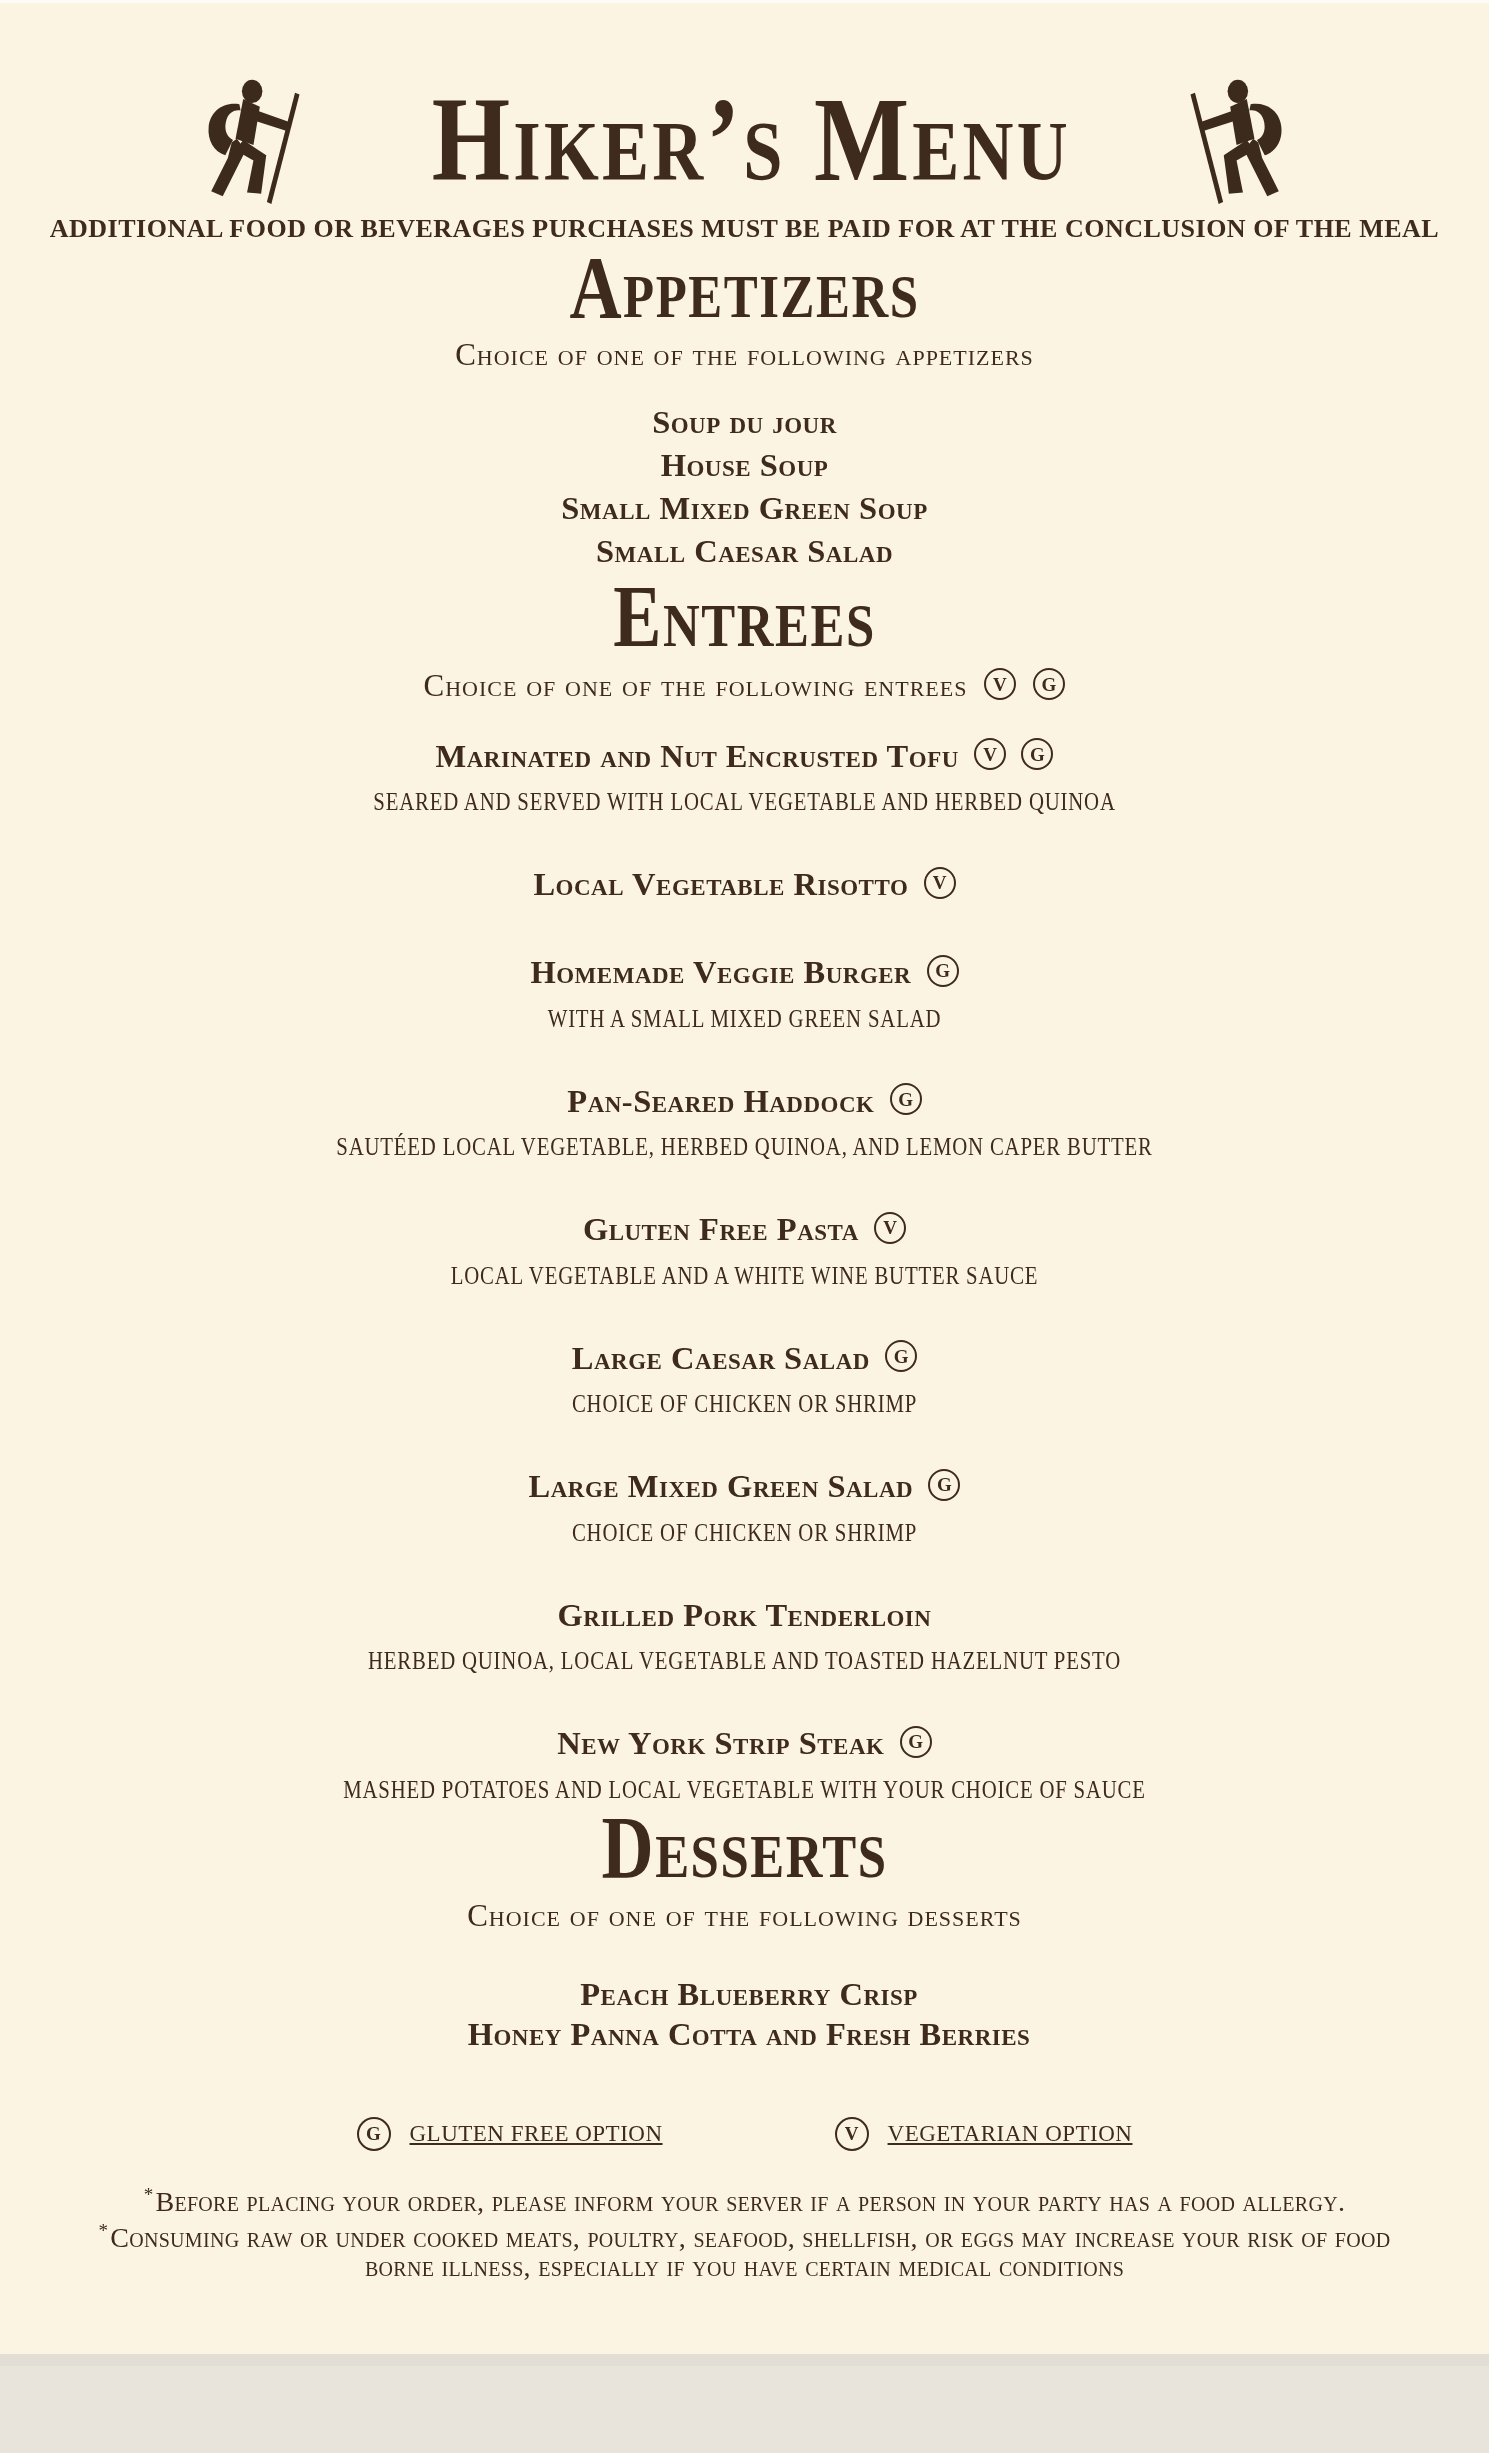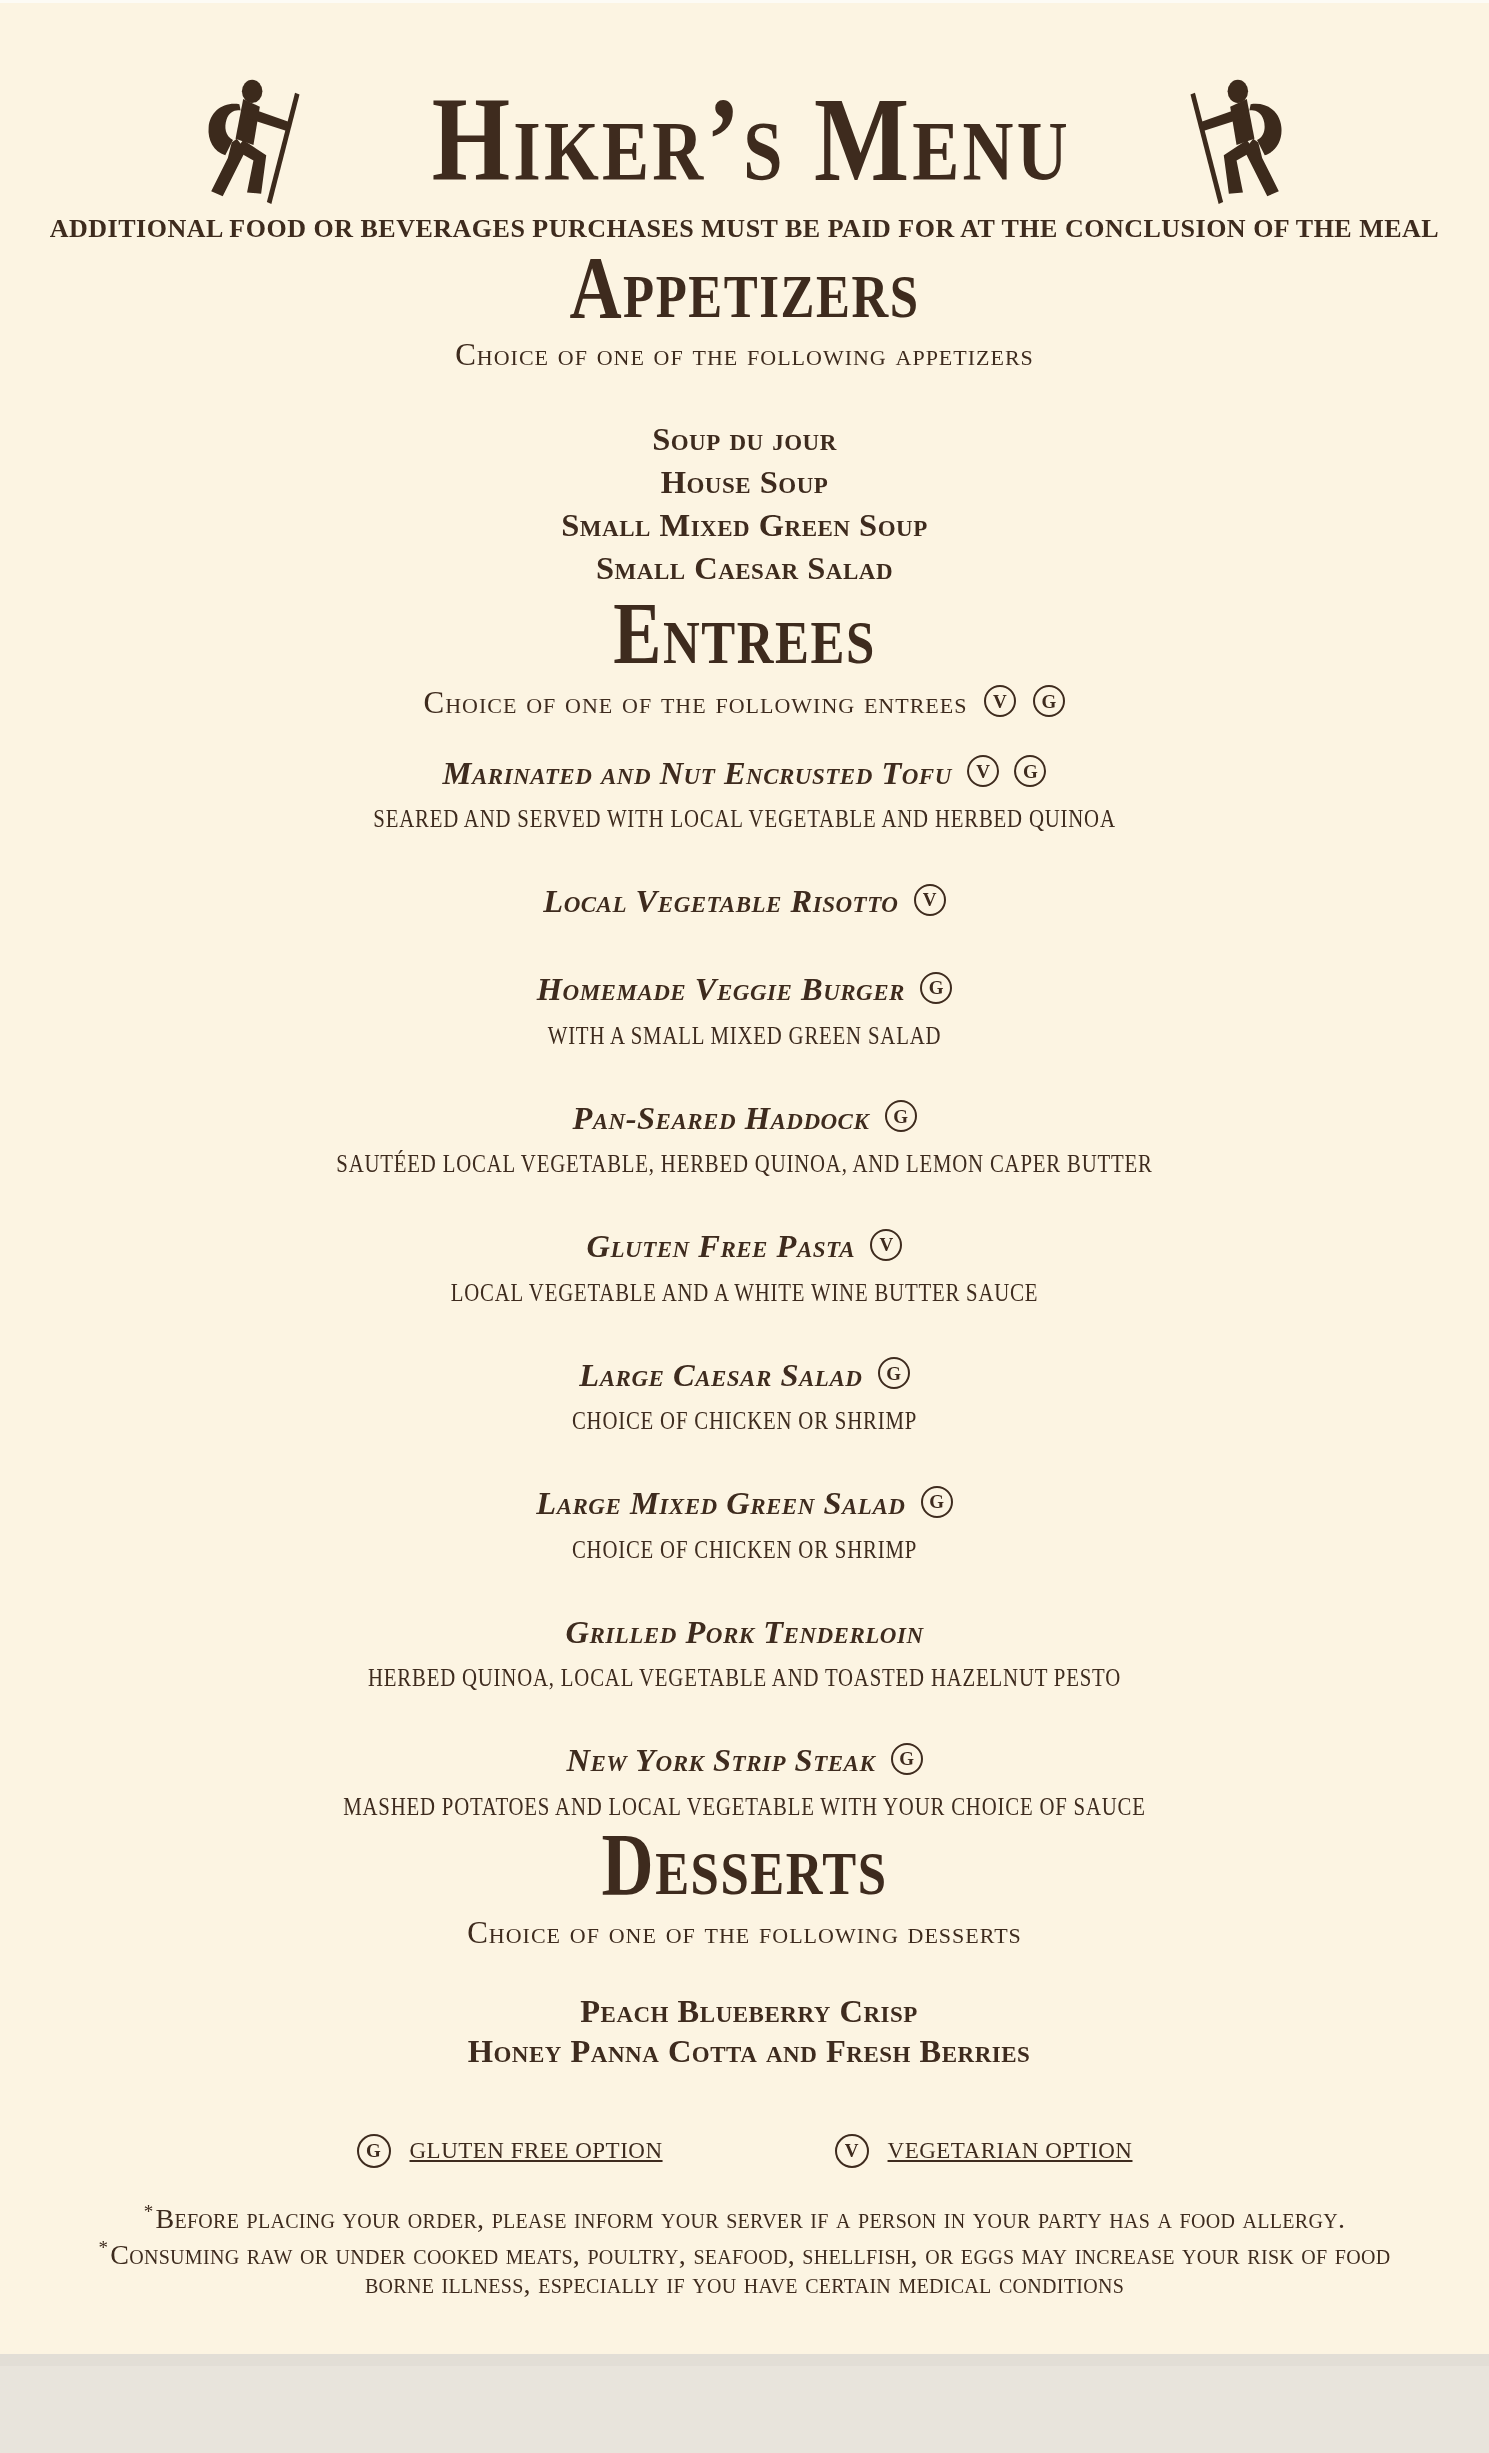--- a/index.html
+++ b/index.html
@@ -36,29 +36,29 @@
 
   .section-sub {
     font-size:31px; line-height:36px; letter-spacing:1px; font-weight:400;
   }
   .sub-plain { margin-top:5.7px; }
   .sub-row {
     margin-top:5.7px; height:38px;
     display:flex; justify-content:center; align-items:center; gap:17px;
   }
 
-  .simple-list { margin-top:45px; }
+  .simple-list { margin-top:28px; }
   .simple-item { font-size:32.5px; line-height:43px; font-weight:700; letter-spacing:0.5px; }
   .dessert-list { margin-top:40px; }
   .dessert-list .simple-item { line-height:40px;padding-left:9px; }
 
   .items-entrees { margin-top:31px; }
   .entree + .entree { margin-top:48px; }
   .item-name-row { display:flex; justify-content:center; align-items:center; gap:15.3px; }
-  .item-name { font-size:32.5px; line-height:40px; font-weight:700; letter-spacing:0.5px;font-style:italic; }
+  .item-name { font-size:32.5px; line-height:40px; font-weight:700; letter-spacing:0.5px; }
   .item-desc {
     margin-top:11.5px; font-size:26px; line-height:29px; letter-spacing:1px;
     transform:scaleX(0.8); transform-origin:center; white-space:nowrap;
   }
 
   .badge {
     display:inline-flex; align-items:center; justify-content:center;
     width:32px; height:32px; border:2.9px solid #3e2b1e; border-radius:50%;
     font-size:19px; font-weight:700; line-height:1; flex:0 0 auto;
     position:relative; top:-1.9px; box-sizing:border-box;

